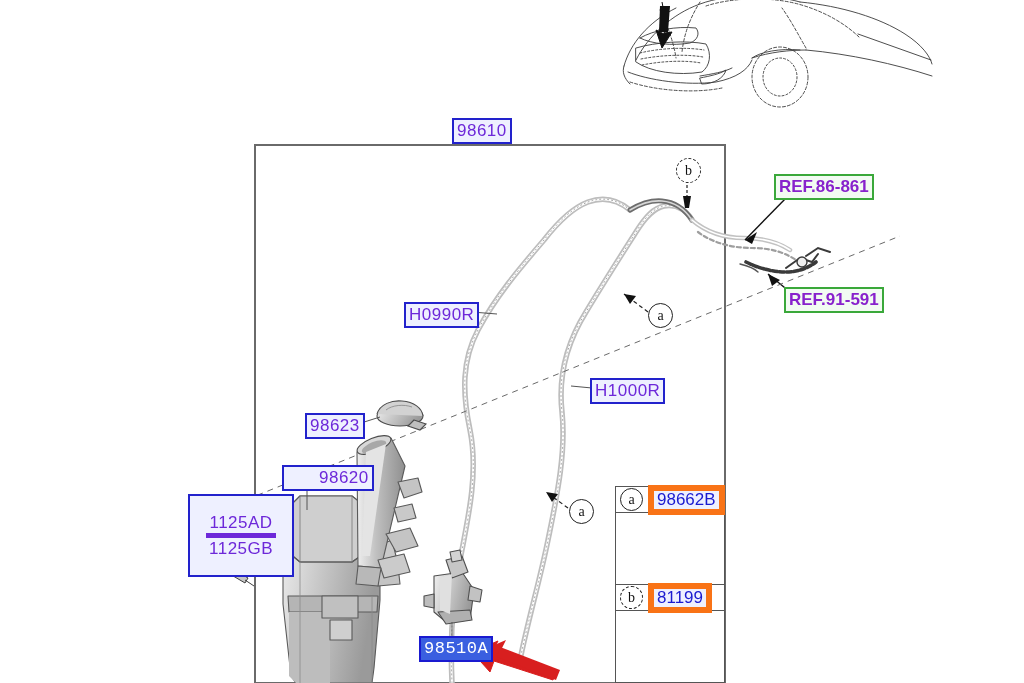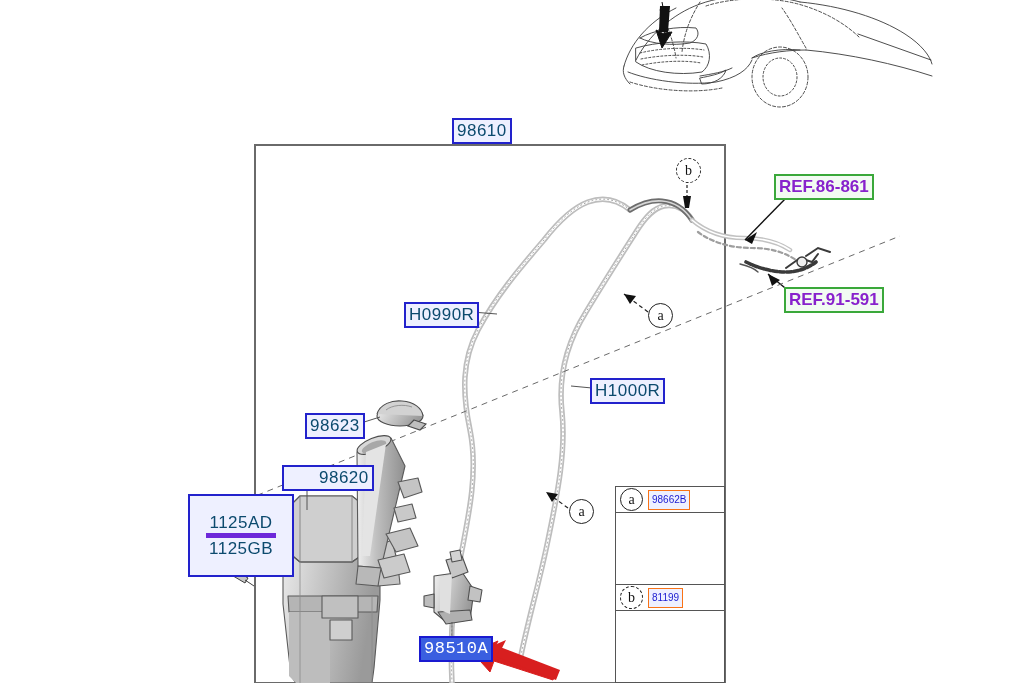--- a/index.html
+++ b/index.html
@@ -24,21 +24,21 @@
     top: 0;
     width: 1024px;
     height: 683px;
   }
   
   .label {
     position: absolute;
     box-sizing: border-box;
     border: 2px solid #2222cc;
     background: #eef0ff;
-    color: #0c4a6e;
+    color: #6d28d9;
     font-family: "Liberation Sans", sans-serif;
     font-size: 17px;
     line-height: 19px;
     letter-spacing: 0.5px;
     padding: 1px 3px 2px 3px;
     white-space: nowrap;
     text-align: center;
   }
   .label.selected {
     background: #3a5fe0;
@@ -103,24 +103,24 @@
     font-family: "Liberation Serif", serif;
     flex: none;
     margin-left: 4px;
     background: #fff;
   }
   .marker-circle.dashed {
     border-style: dashed;
   }
   .legend-label {
     margin-left: 5px;
-    border: 1px solid #f97316;
+    border: 6px solid #f97316;
     background: #eef0ff;
     color: #1a1ad0;
-    font-size: 10px;
+    font-size: 17px;
     line-height: 16px;
     padding: 1px 3px;
     font-family: "Liberation Sans", sans-serif;
   }
   
   .dmarker {
     position: absolute;
     width: 23px;
     height: 23px;
     border-radius: 50%;

